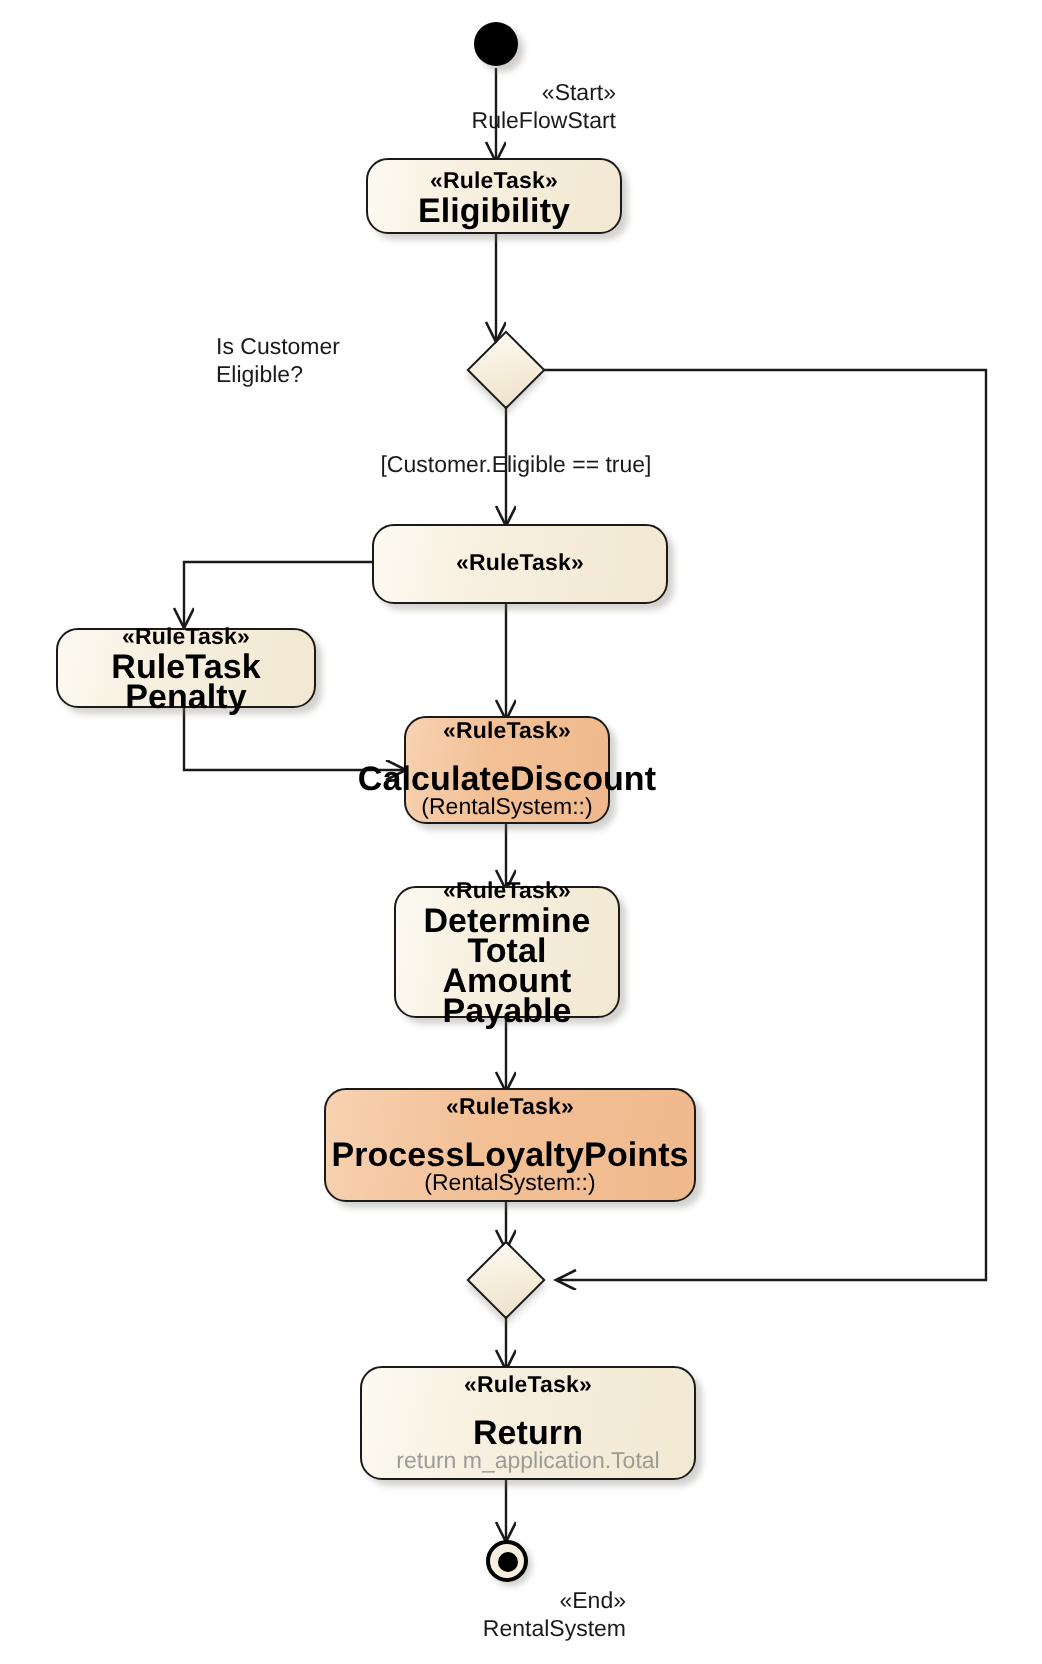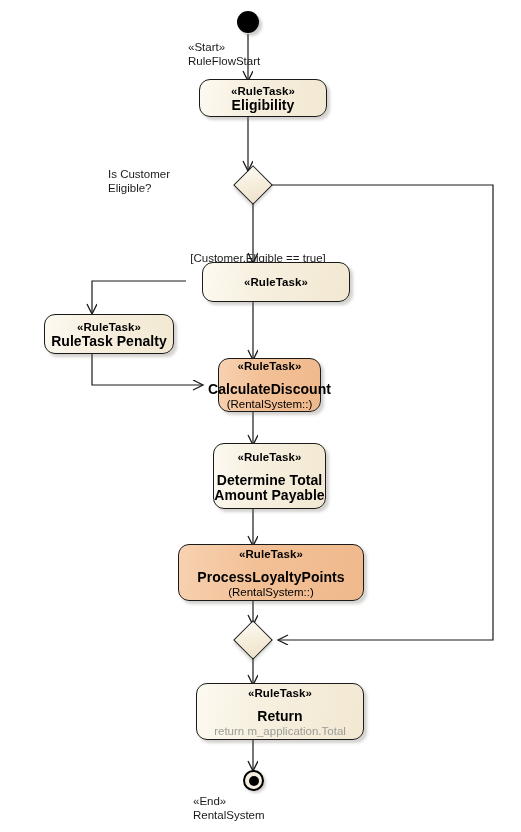--- a/index.html
+++ b/index.html
@@ -32,36 +32,35 @@
     position: absolute;
     box-sizing: border-box;
     border: 1px solid #1a1a1a;
     border-radius: 11px;
     display: flex;
     flex-direction: column;
     align-items: center;
     justify-content: center;
     text-align: center;
     box-shadow: 3px 3px 3px rgba(120,115,105,0.32);
-    margin-left: 16px;
   }
   .node.beige {
     background: linear-gradient(100deg, #fdfaf2 0%, #f7f0e0 36%, #f2e8d2 100%);
   }
   .node.orange {
     background: linear-gradient(100deg, #f7d2b2 0%, #f3c096 42%, #efb98c 100%);
   }
   .stereotype {
     font-size: 11.5px;
     font-weight: bold;
     line-height: 14px;
     letter-spacing: 0.1px;
   }
   .node-name {
-    font-size: 14px;
+    font-size: 17px;
     font-weight: bold;
     line-height: 15px;
     letter-spacing: 0.05px;
   }
   .node-sub {
     font-size: 11.5px;
     font-weight: normal;
     line-height: 14px;
   }
   .node-sub.muted {
@@ -101,29 +100,29 @@
     border-radius: 50%;
     background: #000000;
   }
   .edge-label {
     position: absolute;
     font-size: 11.5px;
     line-height: 14px;
     color: #1a1a1a;
     white-space: nowrap;
   }
-  .edge-label.center { text-align: center; margin-top: 25px; }
+  .edge-label.center { text-align: center; }
   .edge-label.right { text-align: left; }
   .node-label {
     position: absolute;
     font-size: 11.5px;
     line-height: 14px;
     color: #1a1a1a;
     white-space: nowrap;
-    text-align: left;
+    text-align: right;
   }
 </style>
 </head>
 <body>
 
 <div id="canvas">
 
   <svg id="edges" viewBox="0 0 521 832" width="521" height="832">
     <defs>
       <marker id="arrowOpen" markerWidth="14" markerHeight="14" refX="11" refY="5" orient="auto" markerUnits="userSpaceOnUse">

